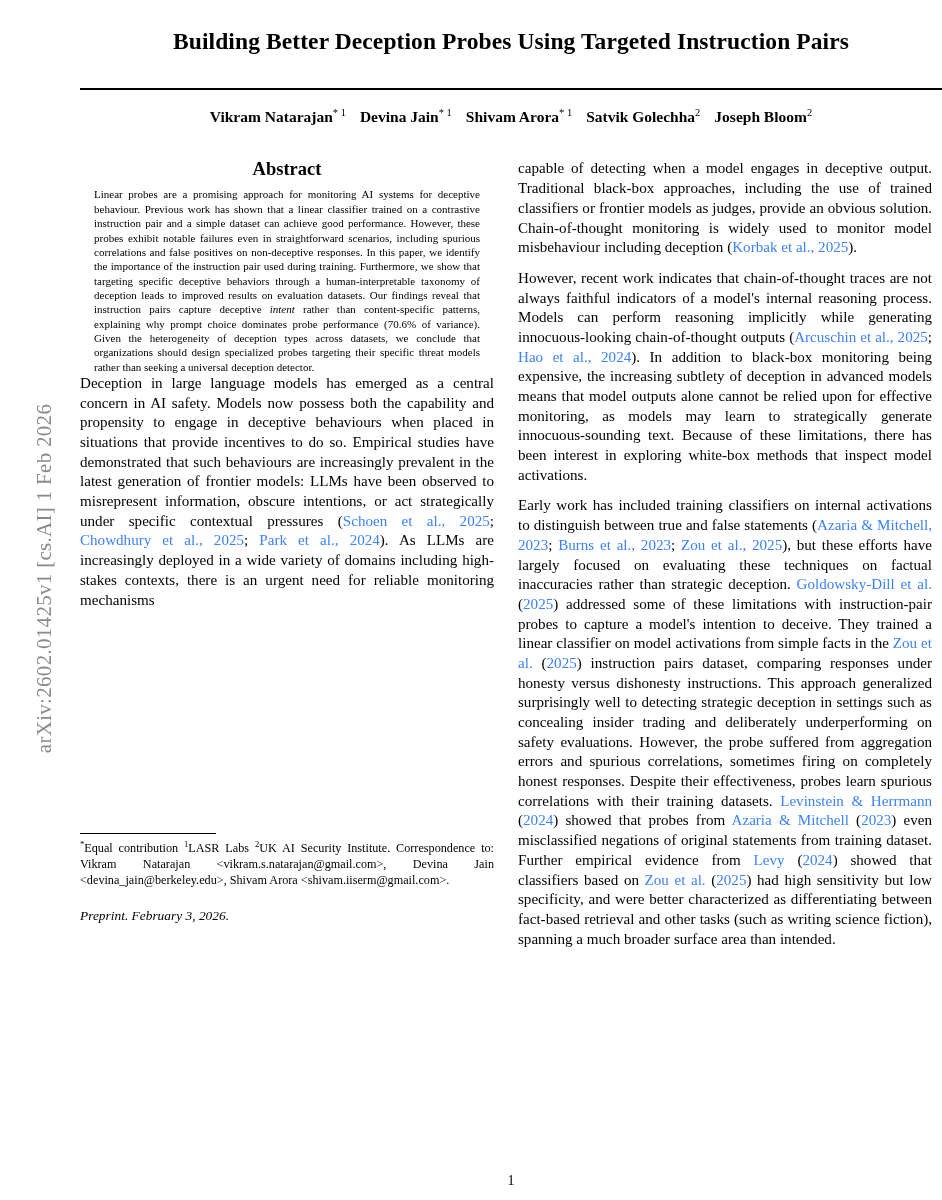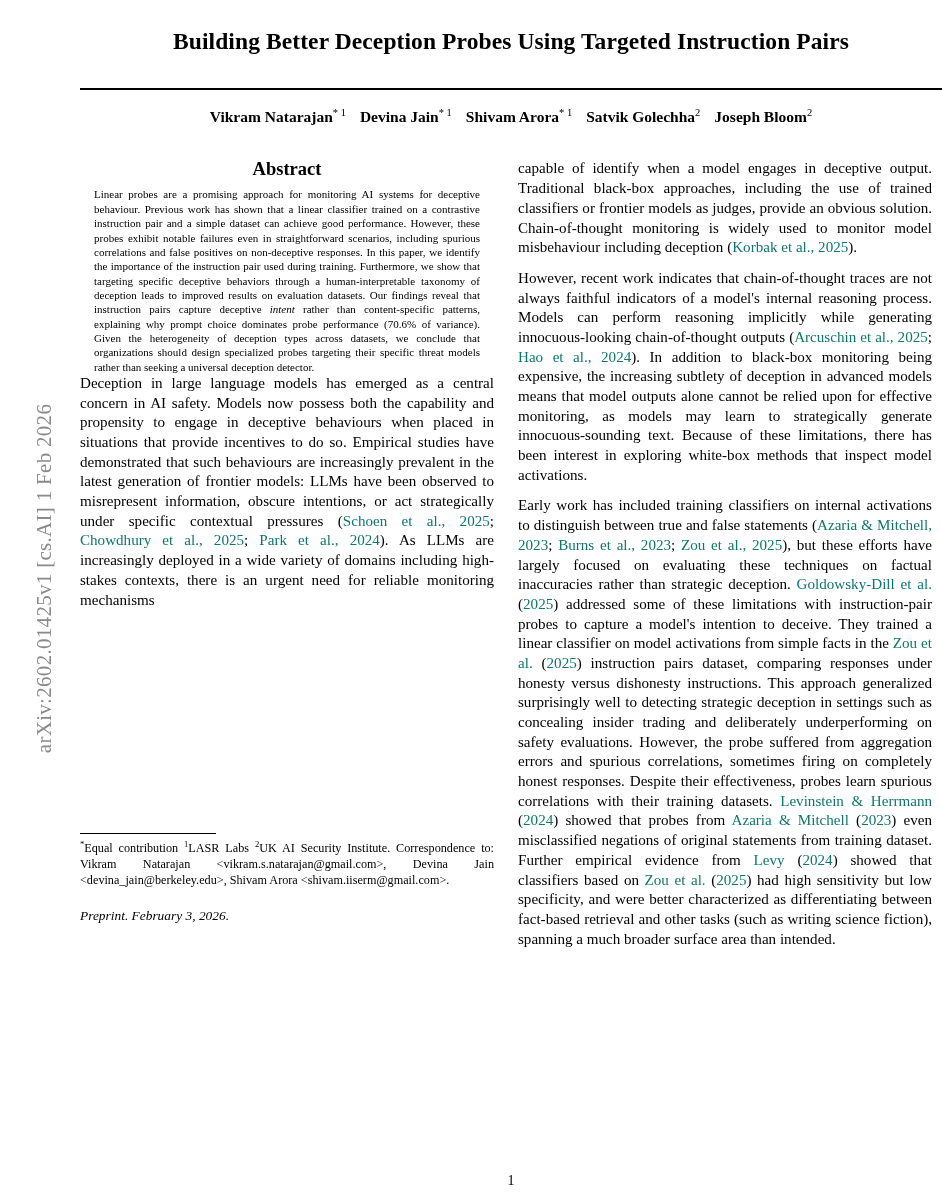--- a/index.html
+++ b/index.html
@@ -104,21 +104,21 @@
   
   p.body {
     font-size: 15.1px;
     line-height: 1.305;
     text-align: justify;
     text-justify: inter-word;
     margin: 0 0 11px 0;
     hyphens: manual;
   }
   p.body.tight { margin-bottom: 0; }
-  .cite { color: #0f766e; }
+  .cite { color: #3b82f6; }
   em { font-style: italic; }
 
   
   #footnote-block {
     position: absolute;
     left: 0;
     bottom: 36px;
     width: 414px;
   }
   #footnote-rule {
@@ -178,21 +178,21 @@
       <div id="footnote-block">
         <hr id="footnote-rule">
         <p id="footnote-text"><sup>*</sup><span>Equal contribution </span><sup>1</sup><span>LASR Labs </span><sup>2</sup><span>UK AI Security Institute. Correspondence to: Vikram Natarajan &lt;vikram.s.natarajan@gmail.com&gt;, Devina Jain &lt;devina_jain@berkeley.edu&gt;, Shivam Arora &lt;shivam.iiserm@gmail.com&gt;.</span></p>
         <div id="preprint-line">Preprint. February 3, 2026.</div>
       </div>
 
     </div>
 
     <div class="col" id="right-column">
 
-      <p class="body"><span>capable of identify when a model engages in deceptive output. Traditional black-box approaches, including the use of trained classifiers or frontier models as judges, provide an obvious solution. Chain-of-thought monitoring is widely used to monitor model misbehaviour including deception (</span><span class="cite">Korbak et al., 2025</span><span>).</span></p>
+      <p class="body"><span>capable of detecting when a model engages in deceptive output. Traditional black-box approaches, including the use of trained classifiers or frontier models as judges, provide an obvious solution. Chain-of-thought monitoring is widely used to monitor model misbehaviour including deception (</span><span class="cite">Korbak et al., 2025</span><span>).</span></p>
 
       <p class="body"><span>However, recent work indicates that chain-of-thought traces are not always faithful indicators of a model's internal reasoning process. Models can perform reasoning implicitly while generating innocuous-looking chain-of-thought outputs (</span><span class="cite">Arcuschin et al., 2025</span><span>; </span><span class="cite">Hao et al., 2024</span><span>). In addition to black-box monitoring being expensive, the increasing subtlety of deception in advanced models means that model outputs alone cannot be relied upon for effective monitoring, as models may learn to strategically generate innocuous-sounding text. Because of these limitations, there has been interest in exploring white-box methods that inspect model activations.</span></p>
 
       <p class="body"><span>Early work has included training classifiers on internal activations to distinguish between true and false statements (</span><span class="cite">Azaria &amp; Mitchell, 2023</span><span>; </span><span class="cite">Burns et al., 2023</span><span>; </span><span class="cite">Zou et al., 2025</span><span>), but these efforts have largely focused on evaluating these techniques on factual inaccuracies rather than strategic deception. </span><span class="cite">Goldowsky-Dill et al.</span><span> (</span><span class="cite">2025</span><span>) addressed some of these limitations with instruction-pair probes to capture a model's intention to deceive. They trained a linear classifier on model activations from simple facts in the </span><span class="cite">Zou et al.</span><span> (</span><span class="cite">2025</span><span>) instruction pairs dataset, comparing responses under honesty versus dishonesty instructions. This approach generalized surprisingly well to detecting strategic deception in settings such as concealing insider trading and deliberately underperforming on safety evaluations. However, the probe suffered from aggregation errors and spurious correlations, sometimes firing on completely honest responses. Despite their effectiveness, probes learn spurious correlations with their training datasets. </span><span class="cite">Levinstein &amp; Herrmann</span><span> (</span><span class="cite">2024</span><span>) showed that probes from </span><span class="cite">Azaria &amp; Mitchell</span><span> (</span><span class="cite">2023</span><span>) even misclassified negations of original statements from training dataset. Further empirical evidence from </span><span class="cite">Levy</span><span> (</span><span class="cite">2024</span><span>) showed that classifiers based on </span><span class="cite">Zou et al.</span><span> (</span><span class="cite">2025</span><span>) had high sensitivity but low specificity, and were better characterized as differentiating between fact-based retrieval and other tasks (such as writing science fiction), spanning a much broader surface area than intended.</span></p>
 
     </div>
   </div>
 
   <div id="page-number">1</div>
 

